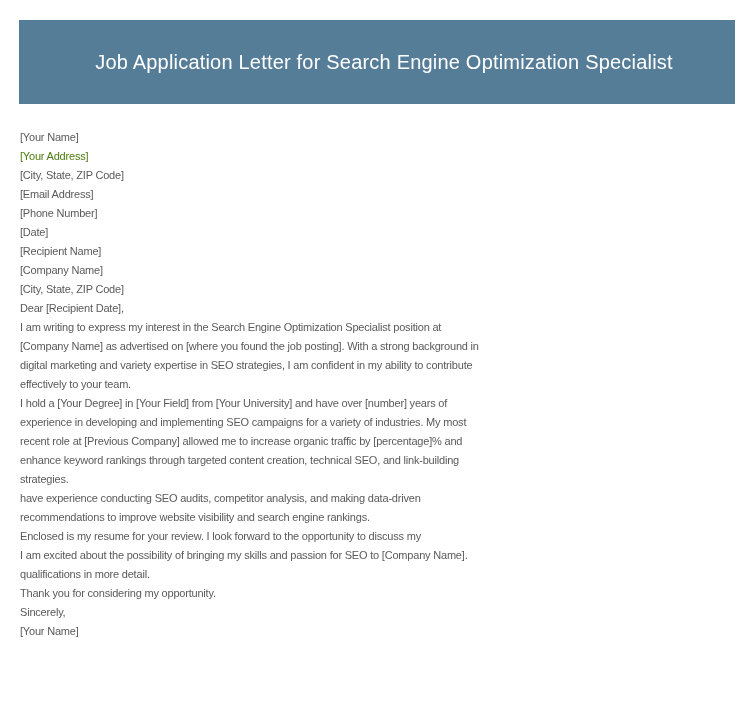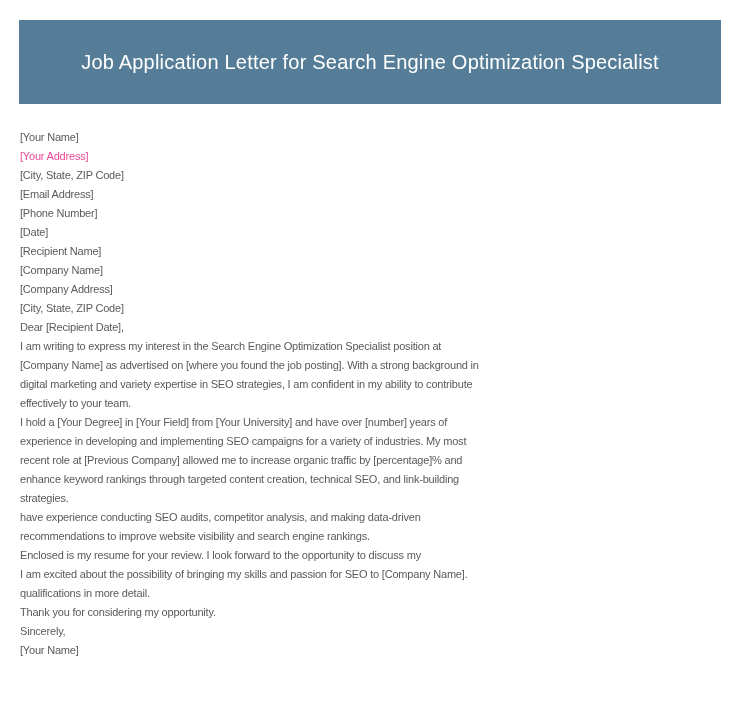--- a/index.html
+++ b/index.html
@@ -22,20 +22,21 @@
   .banner {
     position: absolute;
     left: 19px;
     top: 20px;
     width: 702px;
     height: 84px;
     background: #567d98;
     display: flex;
     align-items: center;
     justify-content: center;
+    padding-left: 14px;
   }
   .banner .title {
     margin: 0;
     color: #ffffff;
     font-size: 20px;
     font-weight: 500;
     letter-spacing: 0.2px;
     white-space: nowrap;
   }
   .letter {
@@ -54,28 +55,27 @@
 </style>
 </head>
 <body>
 
 <div class="page">
   <div class="banner" style="background: rgb(86, 125, 152);">
     <h1 class="title" style="color: rgb(255, 255, 255);">Job Application Letter for Search Engine Optimization Specialist</h1>
   </div>
   <div class="letter">
       <div class="line" style="color: rgb(90, 90, 90);">[Your Name]</div>
-      <div class="line" style="color: #ec4899;">[Your Address]</div>
+      <div class="line" style="color: #4d7c0f;">[Your Address]</div>
       <div class="line" style="color: rgb(90, 90, 90);">[City, State, ZIP Code]</div>
       <div class="line" style="color: rgb(90, 90, 90);">[Email Address]</div>
       <div class="line" style="color: rgb(90, 90, 90);">[Phone Number]</div>
       <div class="line" style="color: rgb(90, 90, 90);">[Date]</div>
       <div class="line" style="color: rgb(90, 90, 90);">[Recipient Name]</div>
       <div class="line" style="color: rgb(90, 90, 90);">[Company Name]</div>
-      <div class="line" style="color: rgb(90, 90, 90);">[Company Address]</div>
       <div class="line" style="color: rgb(90, 90, 90);">[City, State, ZIP Code]</div>
       <div class="line" style="color: rgb(90, 90, 90);">Dear [Recipient Date],</div>
       <div class="line" style="color: rgb(90, 90, 90);">I am writing to express my interest in the Search Engine Optimization Specialist position at</div>
       <div class="line" style="color: rgb(90, 90, 90);">[Company Name] as advertised on [where you found the job posting]. With a strong background in</div>
       <div class="line" style="color: rgb(90, 90, 90);">digital marketing and variety expertise in SEO strategies, I am confident in my ability to contribute</div>
       <div class="line" style="color: rgb(90, 90, 90);">effectively to your team.</div>
       <div class="line" style="color: rgb(90, 90, 90);">I hold a [Your Degree] in [Your Field] from [Your University] and have over [number] years of</div>
       <div class="line" style="color: rgb(90, 90, 90);">experience in developing and implementing SEO campaigns for a variety of industries. My most</div>
       <div class="line" style="color: rgb(90, 90, 90);">recent role at [Previous Company] allowed me to increase organic traffic by [percentage]% and</div>
       <div class="line" style="color: rgb(90, 90, 90);">enhance keyword rankings through targeted content creation, technical SEO, and link-building</div>

